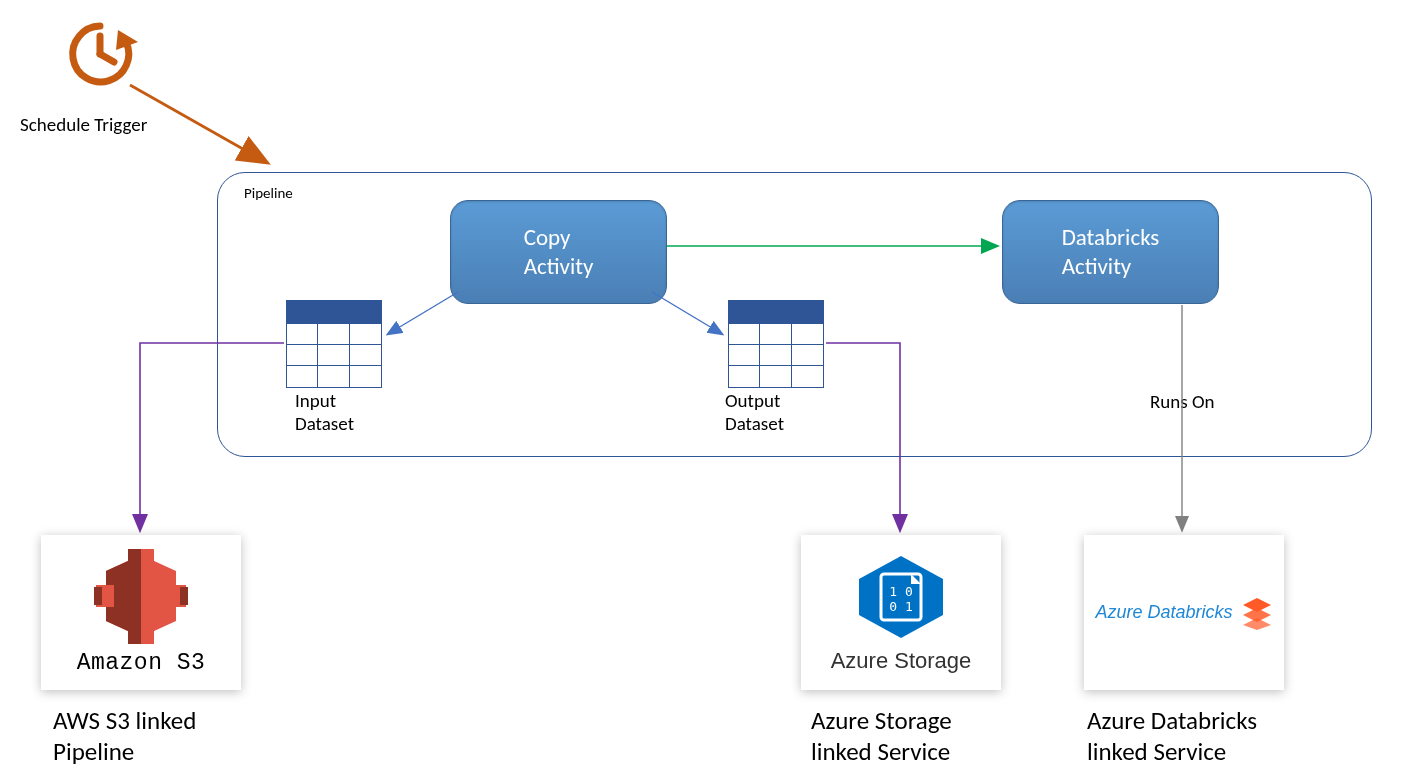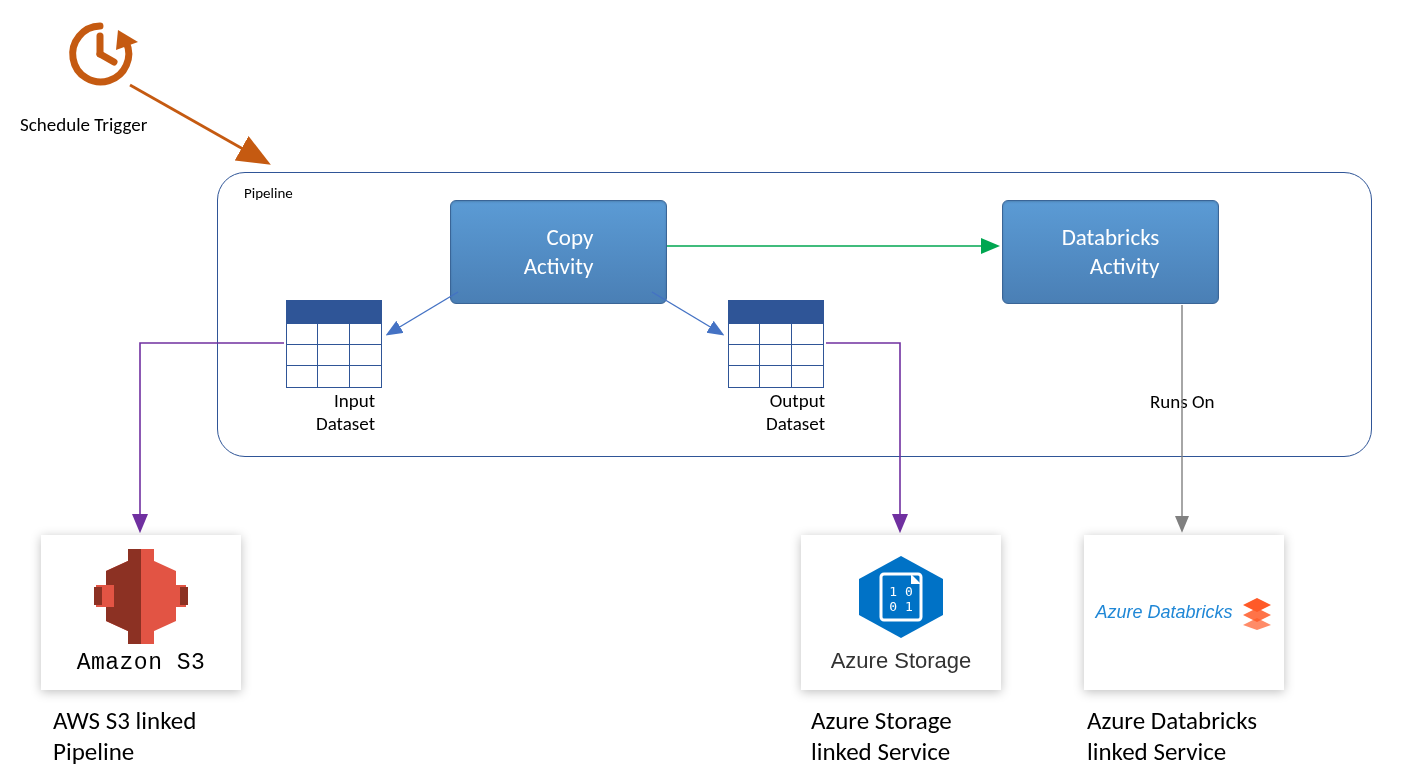--- a/index.html
+++ b/index.html
@@ -4,34 +4,34 @@
 <style>
   html,body{margin:0;padding:0;width:1408px;height:777px;font-family:"Segoe UI","Calibri",Arial,sans-serif;background:#fff;color:#000;overflow:hidden}
   .canvas{position:relative;width:1408px;height:777px}
   .abs{position:absolute}
 
   
   .pipeline-box{left:217px;top:172px;width:1153px;height:283px;border:1.5px solid #2f5597;border-radius:28px;}
   .pipeline-label{left:244px;top:184px;font-size:15px}
 
   
-  .activity{background:linear-gradient(180deg,#5b9bd5 0%,#4a7fb5 100%);border:1px solid #3a6597;border-radius:6px;color:#fff;font-size:23px;display:flex;align-items:center;justify-content:center;text-align:right;line-height:1.25;box-shadow:0 1px 2px rgba(0,0,0,.15) inset}
+  .activity{background:linear-gradient(180deg,#5b9bd5 0%,#4a7fb5 100%);border:1px solid #3a6597;border-radius:18px;color:#fff;font-size:23px;display:flex;align-items:center;justify-content:center;text-align:left;line-height:1.25;box-shadow:0 1px 2px rgba(0,0,0,.15) inset}
   .copy-act{left:450px;top:200px;width:215px;height:102px}
   .db-act{left:1002px;top:200px;width:215px;height:102px}
 
   
   .dataset{width:96px;height:86px}
   .dataset .header{height:22px;background:#2f5597;border:1px solid #2f5597}
   .dataset .cells{height:63px;border:1px solid #2f5597;border-top:none;display:grid;grid-template-columns:1fr 1fr 1fr;grid-template-rows:1fr 1fr 1fr}
   .dataset .cells div{border-right:1px solid #2f5597;border-bottom:1px solid #2f5597}
   .dataset .cells div:nth-child(3n){border-right:none}
   .dataset .cells div:nth-child(n+7){border-bottom:none}
   .ds-in{left:286px;top:300px}
   .ds-out{left:728px;top:300px}
-  .ds-label{font-size:19px;text-align:right;line-height:1.2}
+  .ds-label{font-size:19px;text-align:left;line-height:1.2}
   .ds-in-label{left:295px;top:390px;width:80px}
   .ds-out-label{left:725px;top:390px;width:100px}
 
   
   .runs-on{left:1150px;top:390px;font-size:19px}
 
   
   .trigger-label{left:20px;top:113px;font-size:19px}
 
   

